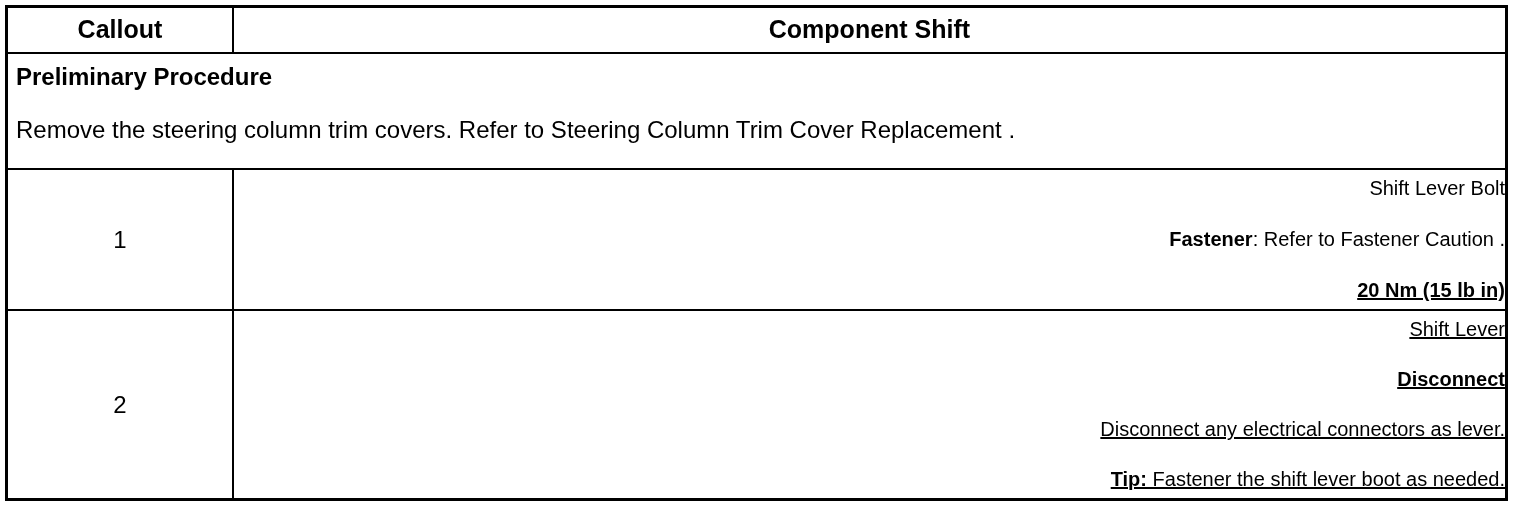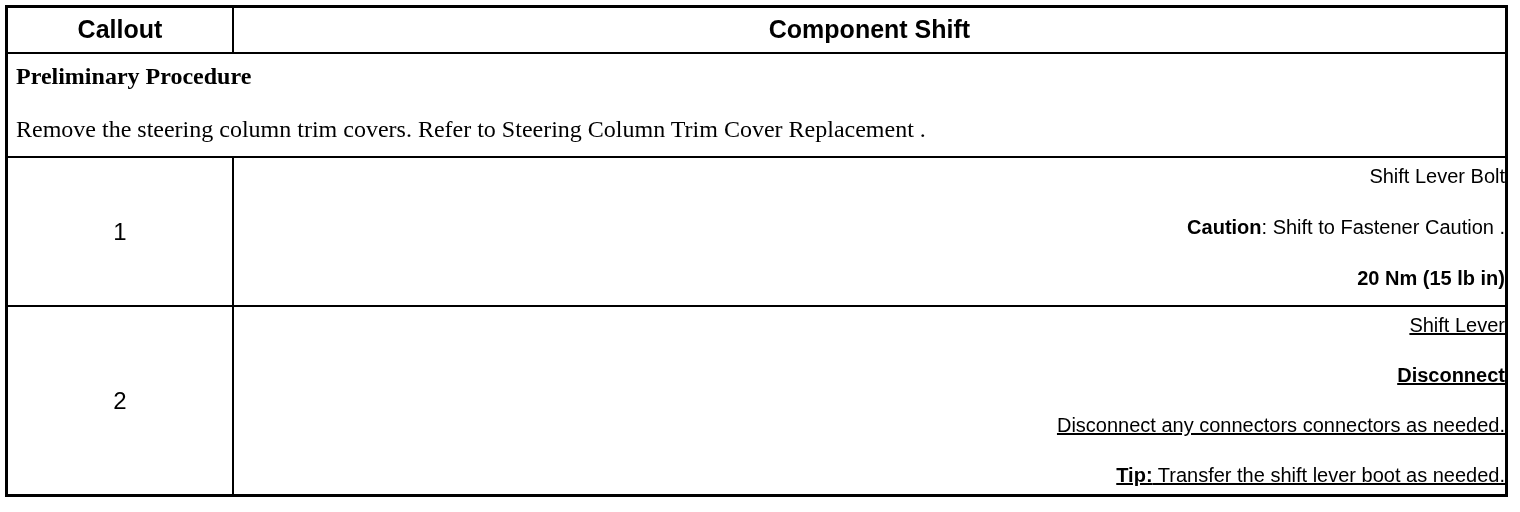--- a/index.html
+++ b/index.html
@@ -57,21 +57,20 @@
     height: 34px;
     vertical-align: middle;
     letter-spacing: 0px;
   }
 
   td.prelim-cell {
     padding: 10px 0 10px 8px;
     vertical-align: top;
     font-size: 24px;
     line-height: 1.0;
-    font-family: Liberation Serif, serif;
   }
 
   td.callout-cell {
     text-align: center;
     vertical-align: middle;
     font-size: 24px;
     font-weight: normal;
   }
 
   td.body-cell {
@@ -85,24 +84,24 @@
     margin: 0 0 30px 0;
     line-height: 1.05;
     white-space: nowrap;
   }
   .para:last-child { margin-bottom: 4px; }
 
   .b { font-weight: bold; }
 
   
   .prelim-cell .para        { margin-bottom: 28px; }
-  .prelim-cell .para:last-child { margin-bottom: 4px; }
+  .prelim-cell .para:last-child { margin-bottom: 16px; }
 
   .row-1 .para { margin-bottom: 30px; }
-  .row-1 .para:last-child { margin-bottom: 10px; }
+  .row-1 .para:last-child { margin-bottom: 2px; text-decoration: underline; }
 
   .row-2 .para { margin-bottom: 29px; text-decoration: underline; }
   .row-2 .para:last-child { margin-bottom: 2px; }
 </style>
 </head>
 <body>
 
 <div class="sheet">
 
   <table class="component-table">
@@ -124,31 +123,31 @@
         <td class="prelim-cell" colspan="2">
           <div class="para b">Preliminary Procedure</div>
           <div class="para">Remove the steering column trim covers. Refer to Steering Column Trim Cover Replacement .</div>
         </td>
       </tr>
 
       <tr class="row-1">
         <td class="callout-cell">1</td>
         <td class="body-cell row-1">
           <div class="para">Shift Lever Bolt</div>
-          <div class="para"><span class="b">Caution</span><span>: Shift to Fastener Caution .</span></div>
+          <div class="para"><span class="b">Fastener</span><span>: Refer to Fastener Caution .</span></div>
           <div class="para b">20 Nm (15 lb in)</div>
         </td>
       </tr>
 
       <tr class="row-2">
         <td class="callout-cell">2</td>
         <td class="body-cell row-2">
           <div class="para">Shift Lever</div>
           <div class="para b">Disconnect</div>
-          <div class="para">Disconnect any connectors connectors as needed.</div>
-          <div class="para"><span class="b">Tip:</span><span> Transfer the shift lever boot as needed.</span></div>
+          <div class="para">Disconnect any electrical connectors as lever.</div>
+          <div class="para"><span class="b">Tip:</span><span> Fastener the shift lever boot as needed.</span></div>
         </td>
       </tr>
 
     </tbody>
   </table>
 
 </div>
 
 </body></html>

